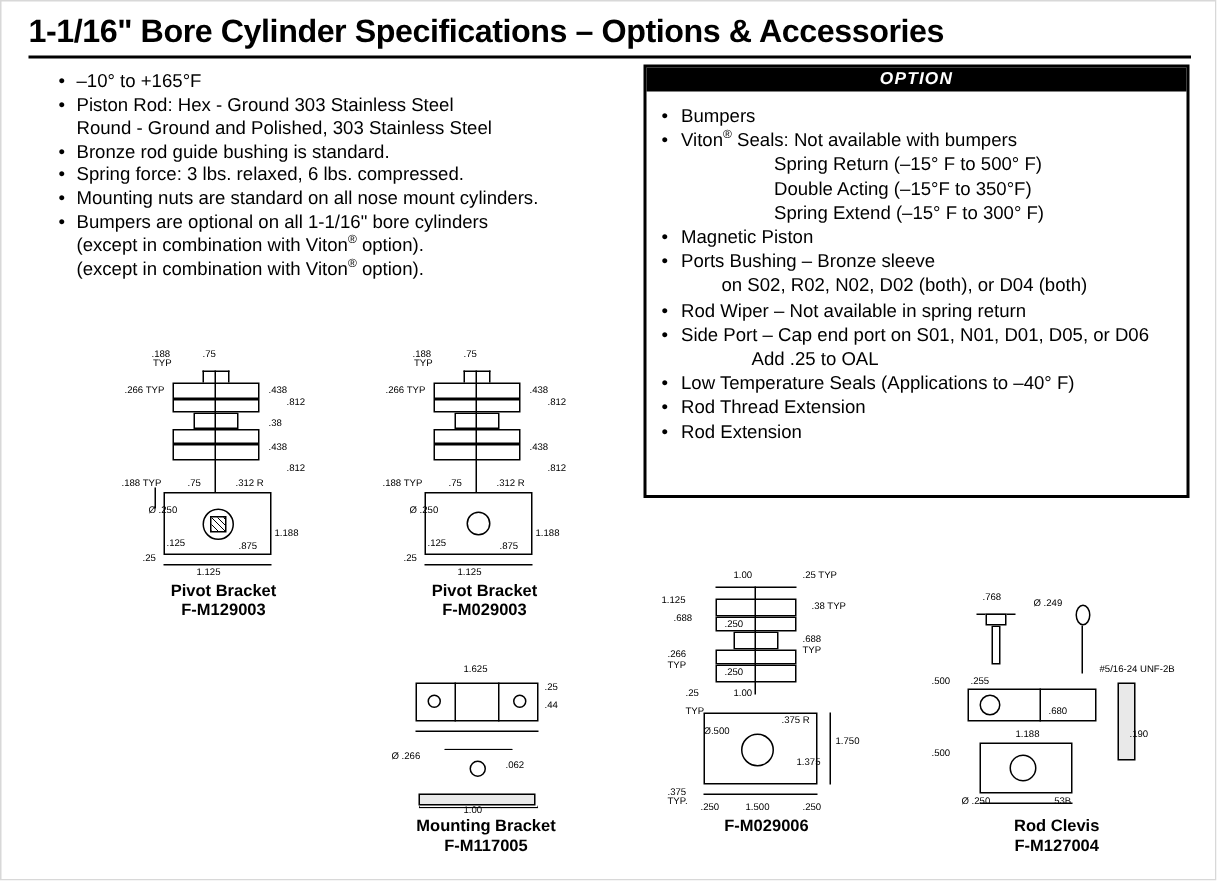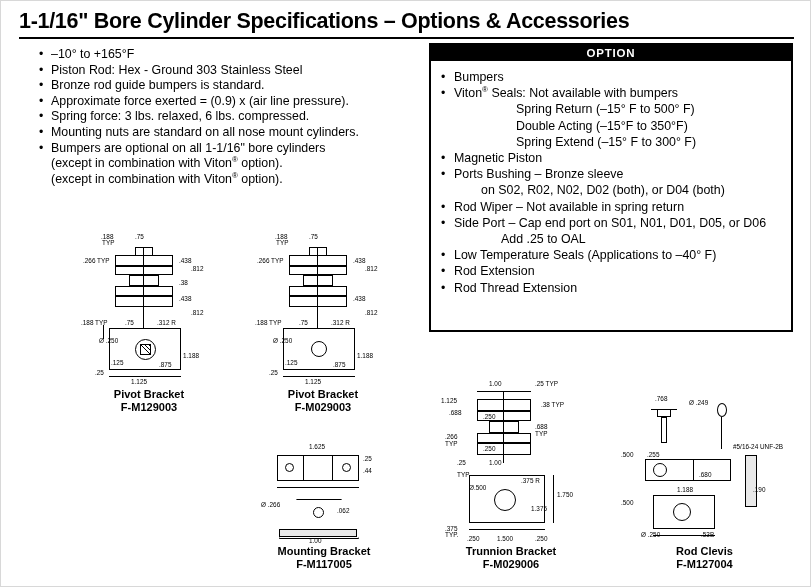--- a/index.html
+++ b/index.html
@@ -79,20 +79,21 @@
   }
   .option-header {
     height: 16px;
     background: #000;
     color: #fff;
     font-size: 11.5px;
     font-weight: bold;
     letter-spacing: 0.8px;
     text-align: center;
     line-height: 16px;
+    font-style: italic;
   }
   .option-body {
     padding: 8px 8px 0 10px;
     font-size: 12.4px;
     line-height: 16.2px;
   }
   .option-body .row {
     position: relative;
     padding-left: 13px;
   }
@@ -160,22 +161,22 @@
 <body>
 
 <div class="page">
 
   <div class="title">1-1/16" Bore Cylinder Specifications – Options &amp; Accessories</div>
   <div class="title-rule"></div>
 
   <div class="left-list">
     <div class="row bullet"><span>–10° to +165°F</span></div>
     <div class="row bullet"><span>Piston Rod: Hex - Ground 303 Stainless Steel</span></div>
-    <div class="row bullet"><span>Bronze rod guide bumpers is standard.</span></div>
-    <div class="row bullet"><span>Approximate force exerted = (0.9) x (air line pressure).</span></div>
+    <div class="row cont"><span>Round - Ground and Polished, 303 Stainless Steel</span></div>
+    <div class="row bullet"><span>Bronze rod guide bushing is standard.</span></div>
     <div class="row bullet"><span>Spring force: 3 lbs. relaxed, 6 lbs. compressed.</span></div>
     <div class="row bullet"><span>Mounting nuts are standard on all nose mount cylinders.</span></div>
     <div class="row bullet"><span>Bumpers are optional on all 1-1/16" bore cylinders</span></div>
     <div class="row cont">(except in combination with Viton<sup class="reg">®</sup> option).</div>
     <div class="row cont">(except in combination with Viton<sup class="reg">®</sup> option).</div>
   </div>
 
   <div class="option-box">
     <div class="option-header">OPTION</div>
     <div class="option-body">
@@ -184,22 +185,22 @@
       <div class="row indent1"><span>Spring Return (–15° F to 500° F)</span></div>
       <div class="row indent1"><span>Double Acting  (–15°F to 350°F)</span></div>
       <div class="row indent1"><span>Spring Extend (–15° F to 300° F)</span></div>
       <div class="row bullet"><span>Magnetic Piston</span></div>
       <div class="row bullet"><span>Ports Bushing – Bronze sleeve</span></div>
       <div class="row indent2"><span>on S02, R02, N02, D02 (both), or D04 (both)</span></div>
       <div class="row bullet"><span>Rod Wiper – Not available in spring return</span></div>
       <div class="row bullet"><span>Side Port – Cap end port on S01, N01, D01, D05, or D06</span></div>
       <div class="row indent3"><span>Add .25 to OAL</span></div>
       <div class="row bullet"><span>Low Temperature Seals (Applications to –40° F)</span></div>
+      <div class="row bullet"><span>Rod Thread Extension</span></div>
       <div class="row bullet"><span>Rod Extension</span></div>
-      <div class="row bullet"><span>Rod Thread Extension</span></div>
     </div>
   </div>
 
   <div class="fig" style="left:78px; top:232px; width:140px;">
     <div class="dwg" style="height:155px;">
 
       <div class="blk" style="left:36px; top:22px; width:58px; height:11px;"></div>
       <div class="blk" style="left:36px; top:33px; width:58px; height:9px;"></div>
       <div class="blk" style="left:50px; top:42px; width:30px; height:11px;"></div>
       <div class="blk" style="left:36px; top:53px; width:58px; height:10px;"></div>
@@ -335,21 +336,20 @@
       <div class="dim" style="left:38px; top:105px;">Ø.500</div>
       <div class="dim" style="left:90px; top:98px;">.375 R</div>
       <div class="dim" style="left:126px; top:112px;">1.750</div>
       <div class="dim" style="left:100px; top:126px;">1.375</div>
       <div class="dim" style="left:14px; top:146px;">.375</div>
       <div class="dim" style="left:14px; top:152px;">TYP.</div>
       <div class="dim" style="left:36px; top:156px;">.250</div>
       <div class="dim" style="left:66px; top:156px;">1.500</div>
       <div class="dim" style="left:104px; top:156px;">.250</div>
     </div>
-    <div class="cap">Trunnion Bracket</div>
     <div class="pn">F-M029006</div>
   </div>
 
   <div class="fig" style="left:616px; top:386px; width:175px;">
     <div class="dwg" style="height:158px;">
 
       <div class="ln" style="left:34px; top:22px; width:26px; height:1px;"></div>
       <div class="blk" style="left:40px; top:22px; width:14px; height:8px;"></div>
       <div class="blk" style="left:44px; top:30px; width:6px; height:26px;"></div>
       <div class="circ" style="left:100px; top:16px; width:10px; height:14px;"></div>

